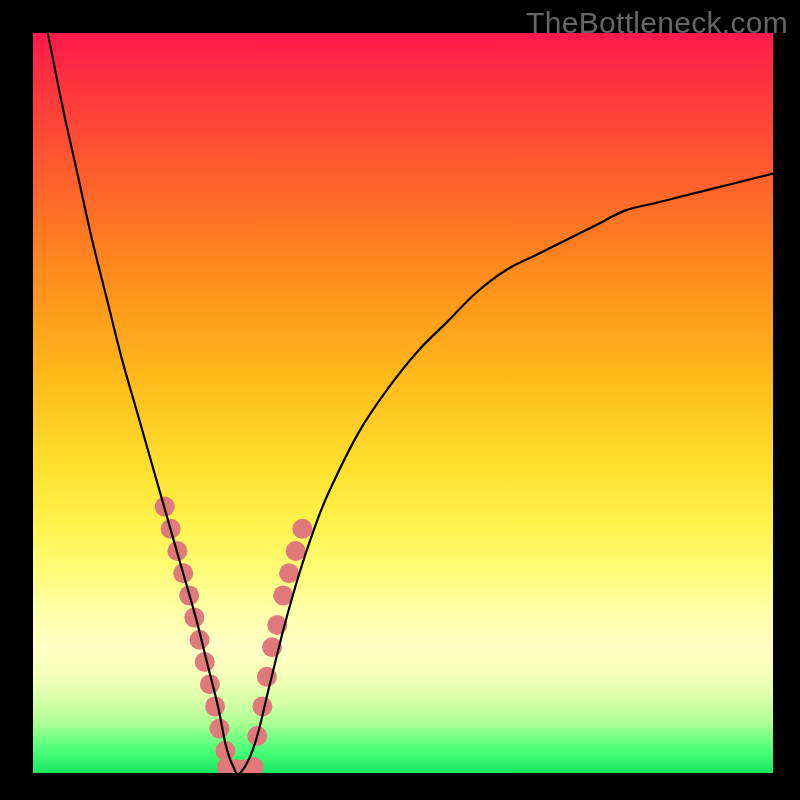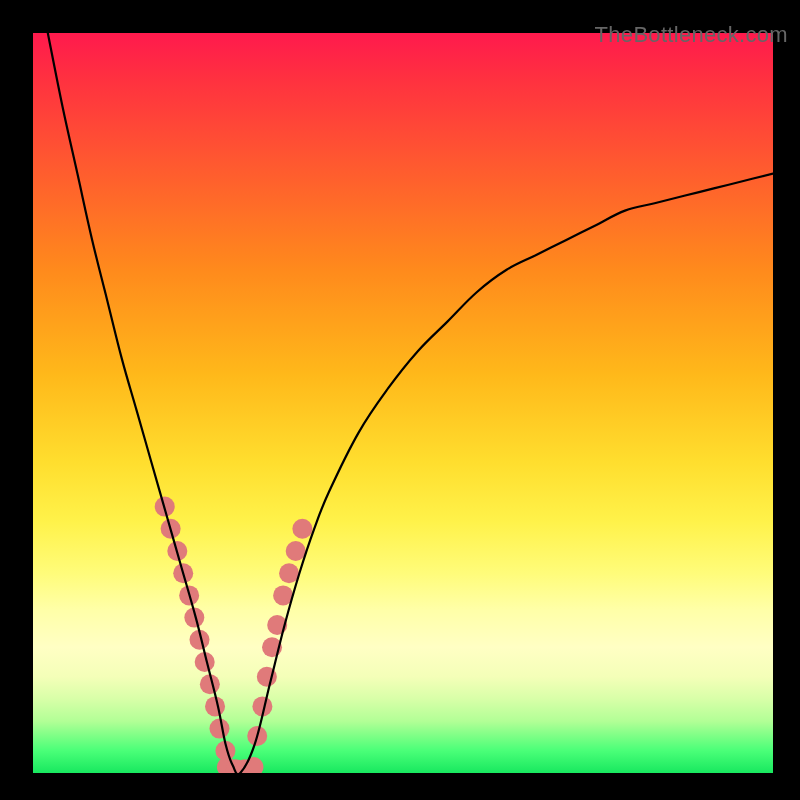--- a/index.html
+++ b/index.html
@@ -41,25 +41,24 @@
       #7dff86 95%,
       #4aff78 97%,
       #18e85f 100%
     );
   }
   .watermark {
     position: absolute;
     top: 6px;
     right: 12px;
     color: #666;
-    font-size: 22px;
+    font-size: 30px;
     font-weight: 500;
     letter-spacing: 0.3px;
     user-select: none;
-    margin-top: 16px;
   }
   svg.overlay {
     position: absolute;
     inset: 0;
     width: 740px;
     height: 740px;
   }
 </style>
 </head>
 <body>

